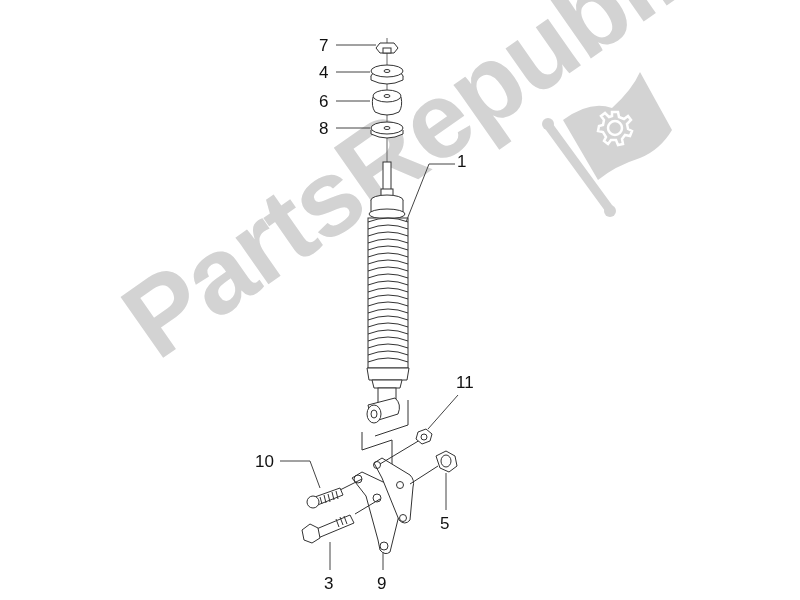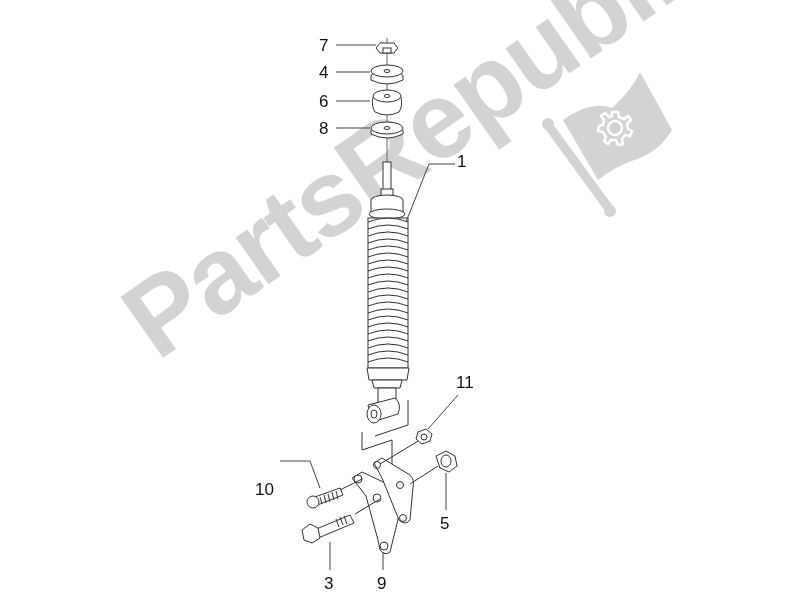--- a/index.html
+++ b/index.html
@@ -132,18 +132,18 @@
       <line x1="383" y1="552" x2="383" y2="570"></line>
     </g>
   </svg>
 
   <div class="callout" style="left:319px;top:37px;">7</div>
   <div class="callout" style="left:319px;top:64px;">4</div>
   <div class="callout" style="left:319px;top:93px;">6</div>
   <div class="callout" style="left:319px;top:120px;">8</div>
   <div class="callout" style="left:457px;top:153px;">1</div>
   <div class="callout" style="left:456px;top:374px;">11</div>
-  <div class="callout" style="left:255px;top:453px;margin-top:28px;">10</div>
+  <div class="callout" style="left:255px;top:453px;">10</div>
   <div class="callout" style="left:440px;top:515px;">5</div>
   <div class="callout" style="left:324px;top:575px;">3</div>
   <div class="callout" style="left:377px;top:575px;">9</div>
 
 </div>
 
 </body></html>

